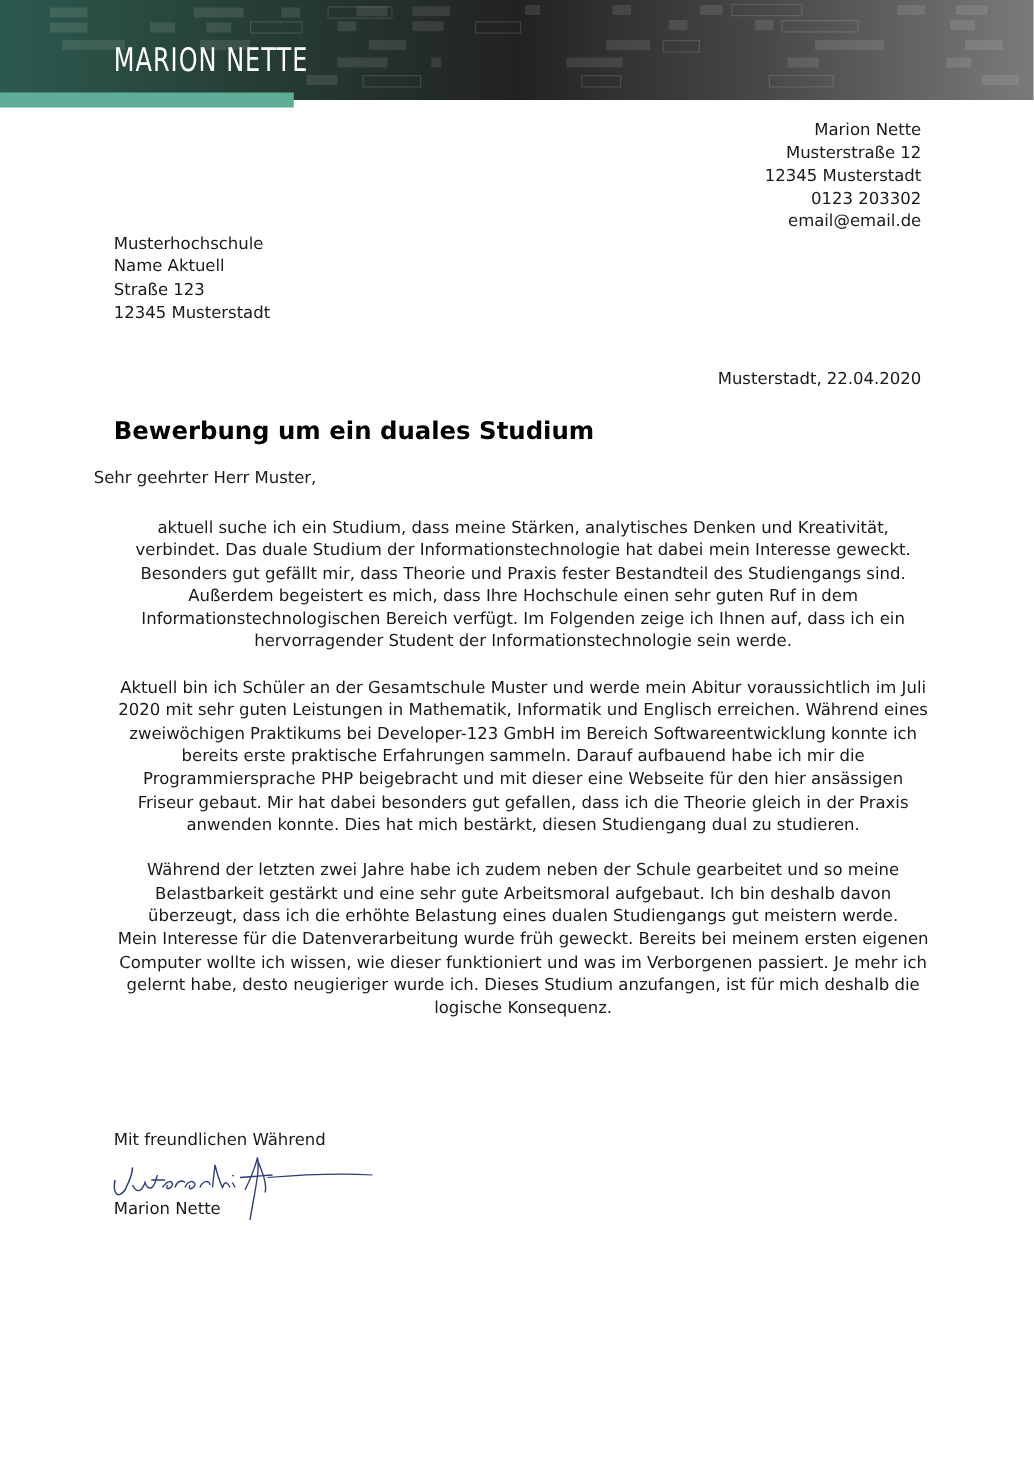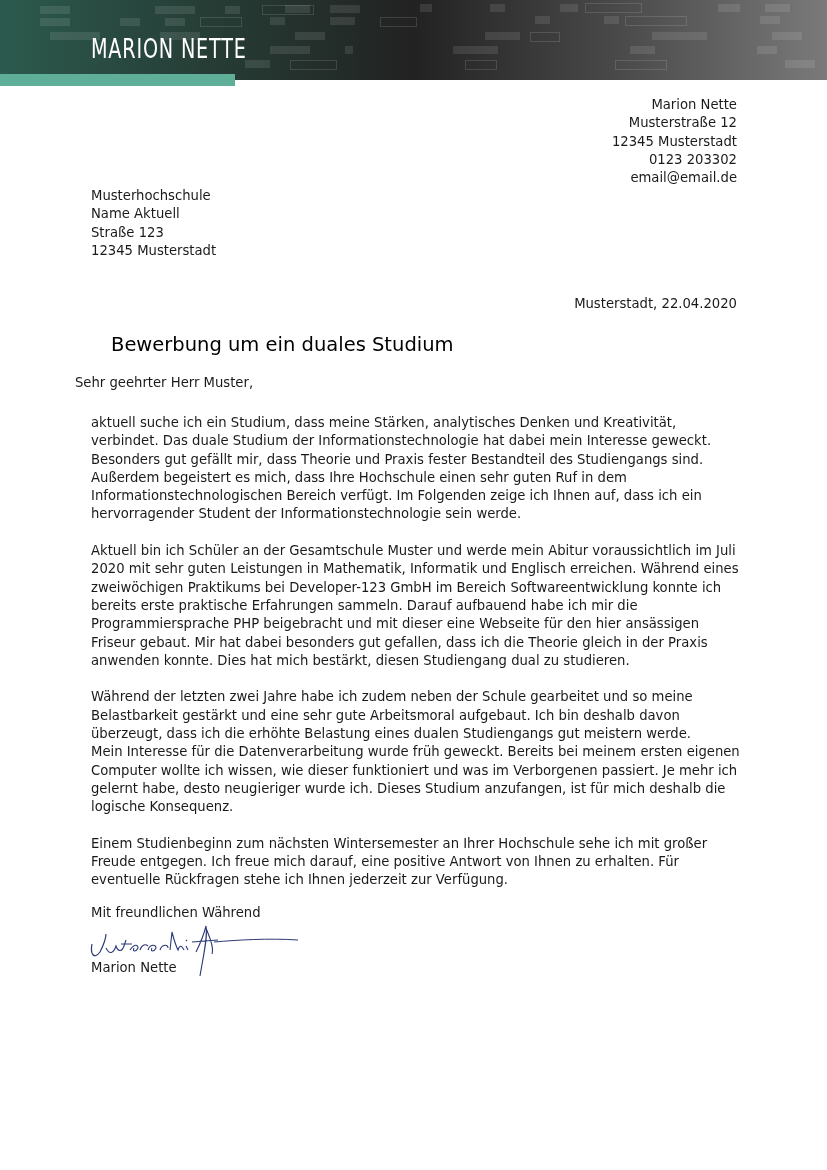--- a/index.html
+++ b/index.html
@@ -24,25 +24,25 @@
       background: #5fae98;
     }
     .txt { font-size: 13.2px; line-height: 18.3px; }
     .sender {
       position: absolute; right: 90px; top: 96px; text-align: right;
     }
     .recipient { position: absolute; left: 91px; top: 187px; }
     .date { position: absolute; right: 90px; top: 295px; }
     .subject {
       position: absolute; left: 91px; top: 333px;
-      font-size: 19.5px; font-weight: normal; color: #000; margin-left: 20px;
+      font-size: 19.5px; font-weight: bold; color: #000;
     }
     .greeting { position: absolute; left: 75px; top: 374px; }
     .body-text { position: absolute; left: 91px; top: 414px; width: 655px; }
-    .body-text p { margin: 0 0 18.3px 0; }
+    .body-text p { margin: 0 0 18.3px 0; text-align: center; }
     .body-text p.tight { margin-bottom: 0; }
     .closing { position: absolute; left: 91px; top: 904px; }
     .signature { position: absolute; left: 88px; top: 922px; width: 220px; height: 60px; }
     .signer { position: absolute; left: 91px; top: 959px; }
   </style>
 </head>
 <body>
 
 <div class="header">
   <div class="deco" style="left:40px;top:6px;width:30px;"></div>
@@ -108,21 +108,20 @@
 
 <div class="subject">Bewerbung um ein duales Studium</div>
 
 <div class="greeting txt">Sehr geehrter Herr Muster,</div>
 
 <div class="body-text txt">
   <p>aktuell suche ich ein Studium, dass meine Stärken, analytisches Denken und Kreativität, verbindet. Das duale Studium der Informationstechnologie hat dabei mein Interesse geweckt. Besonders gut gefällt mir, dass Theorie und Praxis fester Bestandteil des Studiengangs sind. Außerdem begeistert es mich, dass Ihre Hochschule einen sehr guten Ruf in dem Informationstechnologischen Bereich verfügt. Im Folgenden zeige ich Ihnen auf, dass ich ein hervorragender Student der Informationstechnologie sein werde.</p>
   <p>Aktuell bin ich Schüler an der Gesamtschule Muster und werde mein Abitur voraussichtlich im Juli 2020 mit sehr guten Leistungen in Mathematik, Informatik und Englisch erreichen. Während eines zweiwöchigen Praktikums bei Developer-123 GmbH im Bereich Softwareentwicklung konnte ich bereits erste praktische Erfahrungen sammeln. Darauf aufbauend habe ich mir die Programmiersprache PHP beigebracht und mit dieser eine Webseite für den hier ansässigen Friseur gebaut. Mir hat dabei besonders gut gefallen, dass ich die Theorie gleich in der Praxis anwenden konnte. Dies hat mich bestärkt, diesen Studiengang dual zu studieren.</p>
   <p class="tight">Während der letzten zwei Jahre habe ich zudem neben der Schule gearbeitet und so meine Belastbarkeit gestärkt und eine sehr gute Arbeitsmoral aufgebaut. Ich bin deshalb davon überzeugt, dass ich die erhöhte Belastung eines dualen Studiengangs gut meistern werde.</p>
   <p>Mein Interesse für die Datenverarbeitung wurde früh geweckt. Bereits bei meinem ersten eigenen Computer wollte ich wissen, wie dieser funktioniert und was im Verborgenen passiert. Je mehr ich gelernt habe, desto neugieriger wurde ich. Dieses Studium anzufangen, ist für mich deshalb die logische Konsequenz.</p>
-  <p>Einem Studienbeginn zum nächsten Wintersemester an Ihrer Hochschule sehe ich mit großer Freude entgegen. Ich freue mich darauf, eine positive Antwort von Ihnen zu erhalten. Für eventuelle Rückfragen stehe ich Ihnen jederzeit zur Verfügung.</p>
 </div>
 
 <div class="closing txt">Mit freundlichen Während</div>
 
 <svg class="signature" viewBox="0 0 220 60">
   <path d="M4 22 C2 32, 6 38, 12 30 C16 22, 18 16, 18 12" fill="none" stroke="#2d3a78" stroke-width="1.2"></path>
   <path d="M18 26 C22 34, 26 30, 28 24 C30 30, 34 30, 36 24 L38 18 M33 22 L44 22" fill="none" stroke="#2d3a78" stroke-width="1.1"></path>
   <path d="M42 28 C46 22, 50 22, 50 26 C48 30, 44 30, 46 26 M52 28 C54 22, 58 22, 60 24 M60 28 C62 22, 68 22, 68 26 C66 30, 62 30, 64 26" fill="none" stroke="#2d3a78" stroke-width="1.1"></path>
   <path d="M72 28 C74 22, 80 22, 80 26 M82 28 L84 10 C86 18, 88 24, 90 28 C92 22, 94 24, 96 28 M98 24 L100 28 M98 18 L99 19" fill="none" stroke="#2d3a78" stroke-width="1.1"></path>
   <path d="M108 30 C112 22, 116 12, 118 4 C120 14, 116 30, 112 54 M118 6 C122 16, 126 26, 124 32 M104 20 L130 18" fill="none" stroke="#2d3a78" stroke-width="1.1"></path>

